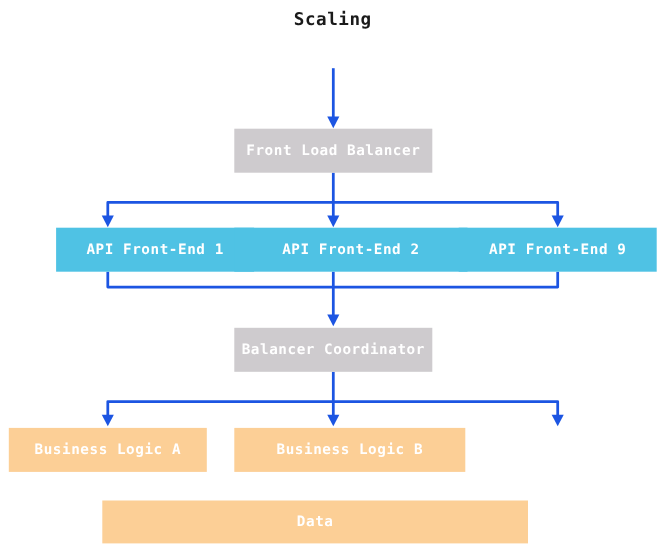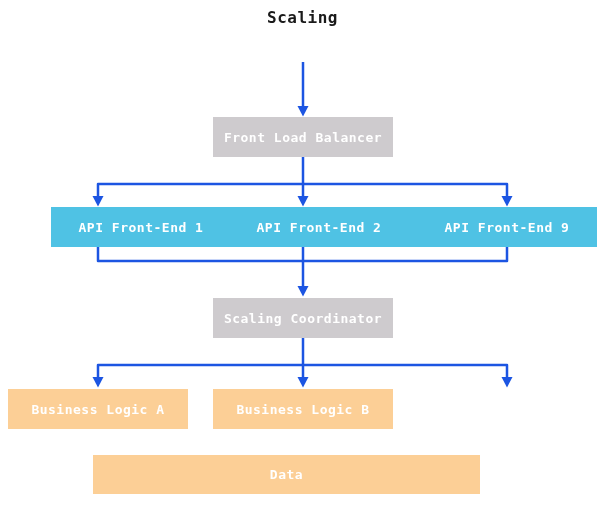--- a/index.html
+++ b/index.html
@@ -67,21 +67,21 @@
   .node.cyan   { background: var(--cyan); }
   .node.orange { background: var(--orange); }
 
   
   .flb  { left: 213px; top: 117px; width: 180px; height: 40px; }
   .api1 { left: 8px;   top: 207px; width: 180px; height: 40px; margin-left: 43px; }
   .api2 { left: 213px; top: 207px; width: 212px; height: 40px; }
   .api3 { left: 417px; top: 207px; width: 180px; height: 40px; }
   .sc   { left: 213px; top: 298px; width: 180px; height: 40px; }
   .bl1  { left: 8px;   top: 389px; width: 180px; height: 40px; }
-  .bl2  { left: 213px; top: 389px; width: 180px; height: 40px; text-align: center; }
+  .bl2  { left: 213px; top: 389px; width: 210px; height: 40px; text-align: center; }
   .bl3  { left: 417px; top: 389px; width: 180px; height: 40px; }
   .data { left: 93px;  top: 455px; width: 387px; height: 39px; }
 </style>
 </head>
 <body>
 
 <div class="canvas">
 
   <div class="diagram-title">Scaling</div>
 
@@ -106,20 +106,20 @@
     <polygon class="arrow-head" points="297.5,377 308.5,377 303,387.5"></polygon>
     <polygon class="arrow-head" points="501.5,377 512.5,377 507,387.5"></polygon>
   </svg>
 
   <div class="node gray flb">Front Load Balancer</div>
 
   <div class="node cyan api1">API Front-End 1</div>
   <div class="node cyan api2">API Front-End 2</div>
   <div class="node cyan api3">API Front-End 9</div>
 
-  <div class="node gray sc">Scaling Coordinator</div>
+  <div class="node gray sc">Balancer Coordinator</div>
 
   <div class="node orange bl1">Business Logic A</div>
   <div class="node orange bl2">Business Logic B</div>
 
   <div class="node orange data">Data</div>
 
 </div>
 
 </body></html>

